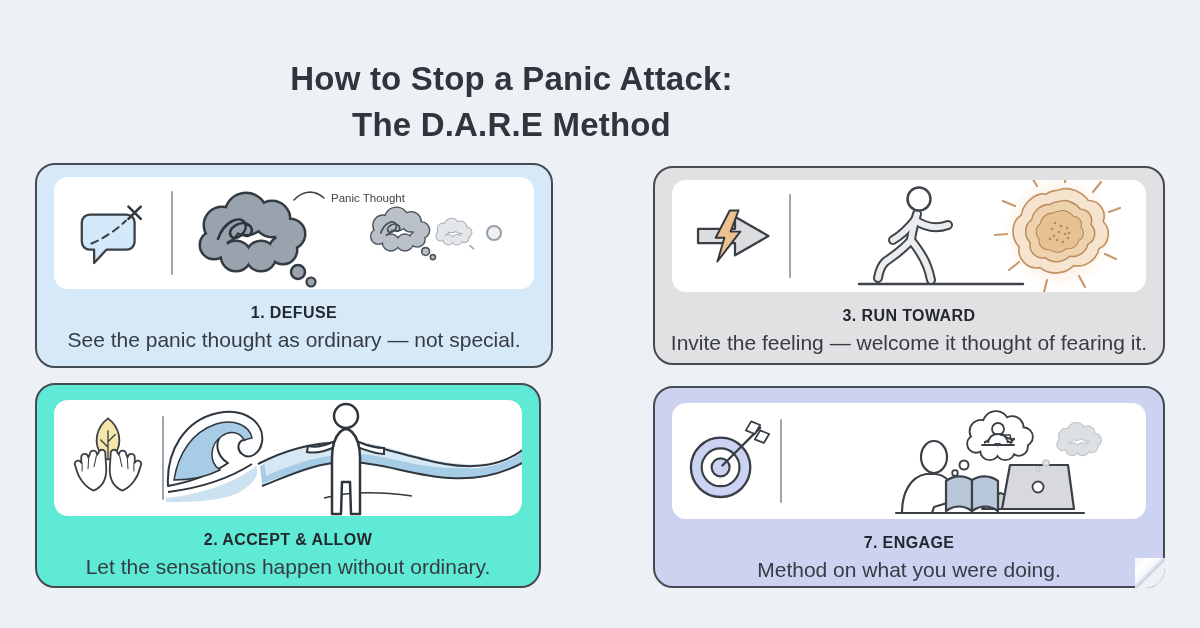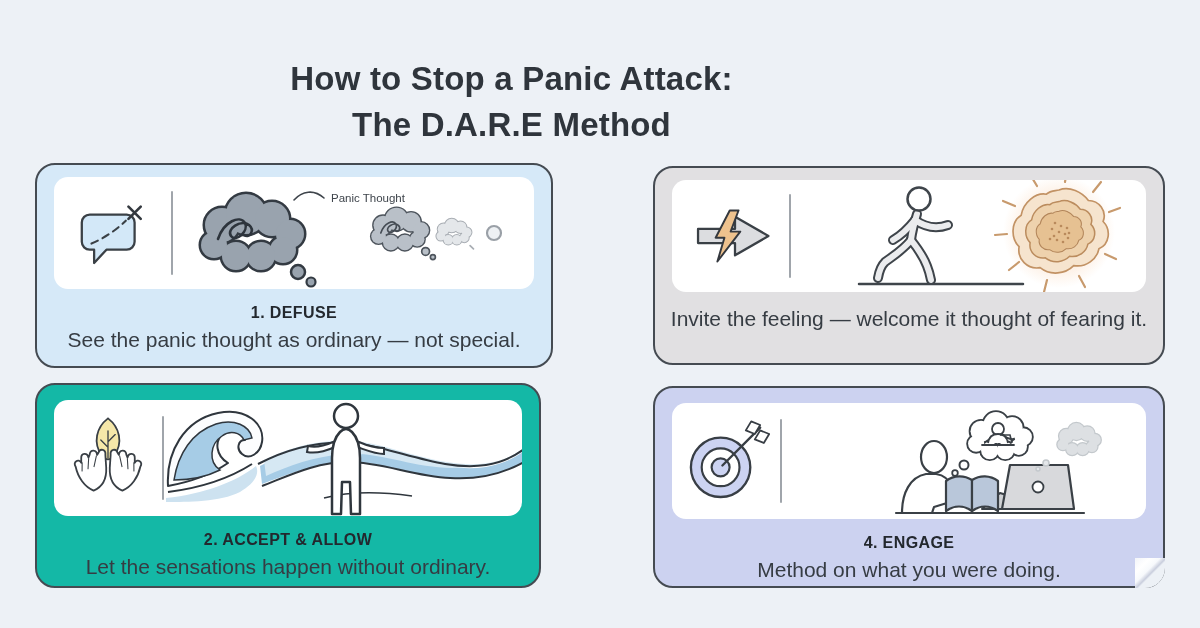--- a/index.html
+++ b/index.html
@@ -176,25 +176,26 @@
             <path d="M-40,30 L-50,38"></path>
               <path d="M-12,48 L-15,60"></path>
               <path d="M20,44 L26,55"></path>
             <path d="M46,22 L57,27"></path>
           </g>
         </g>
       </svg>
     </div>
   </div>
   <div class="caption">
+    <div class="card-title">3. RUN TOWARD</div>
     <div class="card-sub">Invite the feeling — welcome it thought of fearing it.</div>
   </div>
 </section>
 
-<section class="card row-bottom" style="left: 35px; top: 383px; width: 506px; height: 205px; background-color: #14b8a6;">
+<section class="card row-bottom" style="left: 35px; top: 383px; width: 506px; height: 205px; background-color: #5eead4;">
   <div class="panel">
     <div class="icon-box">
       <svg width="90" height="92" viewBox="0 0 100 100">
         <g transform="translate(50,0)">
           <path d="M0,6 C13,16 17,33 7,47 C3,53 -3,53 -7,47 C-17,33 -13,16 0,6 Z" fill="#f5e7a9" stroke="#3a4046" stroke-width="2"></path>
           <path d="M0,50 L0,20 M0,32 L8,24 M0,38 L-8,30" fill="none" stroke="#3a4046" stroke-width="1.5" stroke-linecap="round"></path>
         </g>
         <g transform="translate(12,50) rotate(-12)">
           <path d="M0,10 C-2,4 5,1 7,7 L8,2 C9,-4 16,-3 16,3 L18,0 C20,-6 27,-4 26,2 L28,0 C31,-5 37,-2 35,4 L33,18 C31,30 24,38 14,40 C5,34 0,22 0,10 Z" fill="#ffffff" stroke="#3a4046" stroke-width="2" stroke-linejoin="round"></path>
           <path d="M8,7 L6,16 M16,4 L13,15 M25,3 L20,14" fill="none" stroke="#3a4046" stroke-width="1.2" stroke-linecap="round"></path>
@@ -292,17 +293,17 @@
             <use href="#cloud-circles" fill="none" stroke="#c3c8cc" stroke-width="6"></use>
             <use href="#cloud-circles" fill="#dde0e3"></use>
           </g>
           <circle cx="262" cy="58" r="3" fill="#e4e7ea" stroke="#c3c8cc" stroke-width="1.6"></circle>
           <circle cx="254" cy="64" r="2" fill="#e4e7ea" stroke="#c3c8cc" stroke-width="1.4"></circle>
         </g>
       </svg>
     </div>
   </div>
   <div class="caption">
-    <div class="card-title">4. ENGAGE</div>
+    <div class="card-title">7. ENGAGE</div>
     <div class="card-sub">Method on what you were doing.</div>
   </div>
   <div class="page-curl"></div>
 </section>
 
 </body></html>

